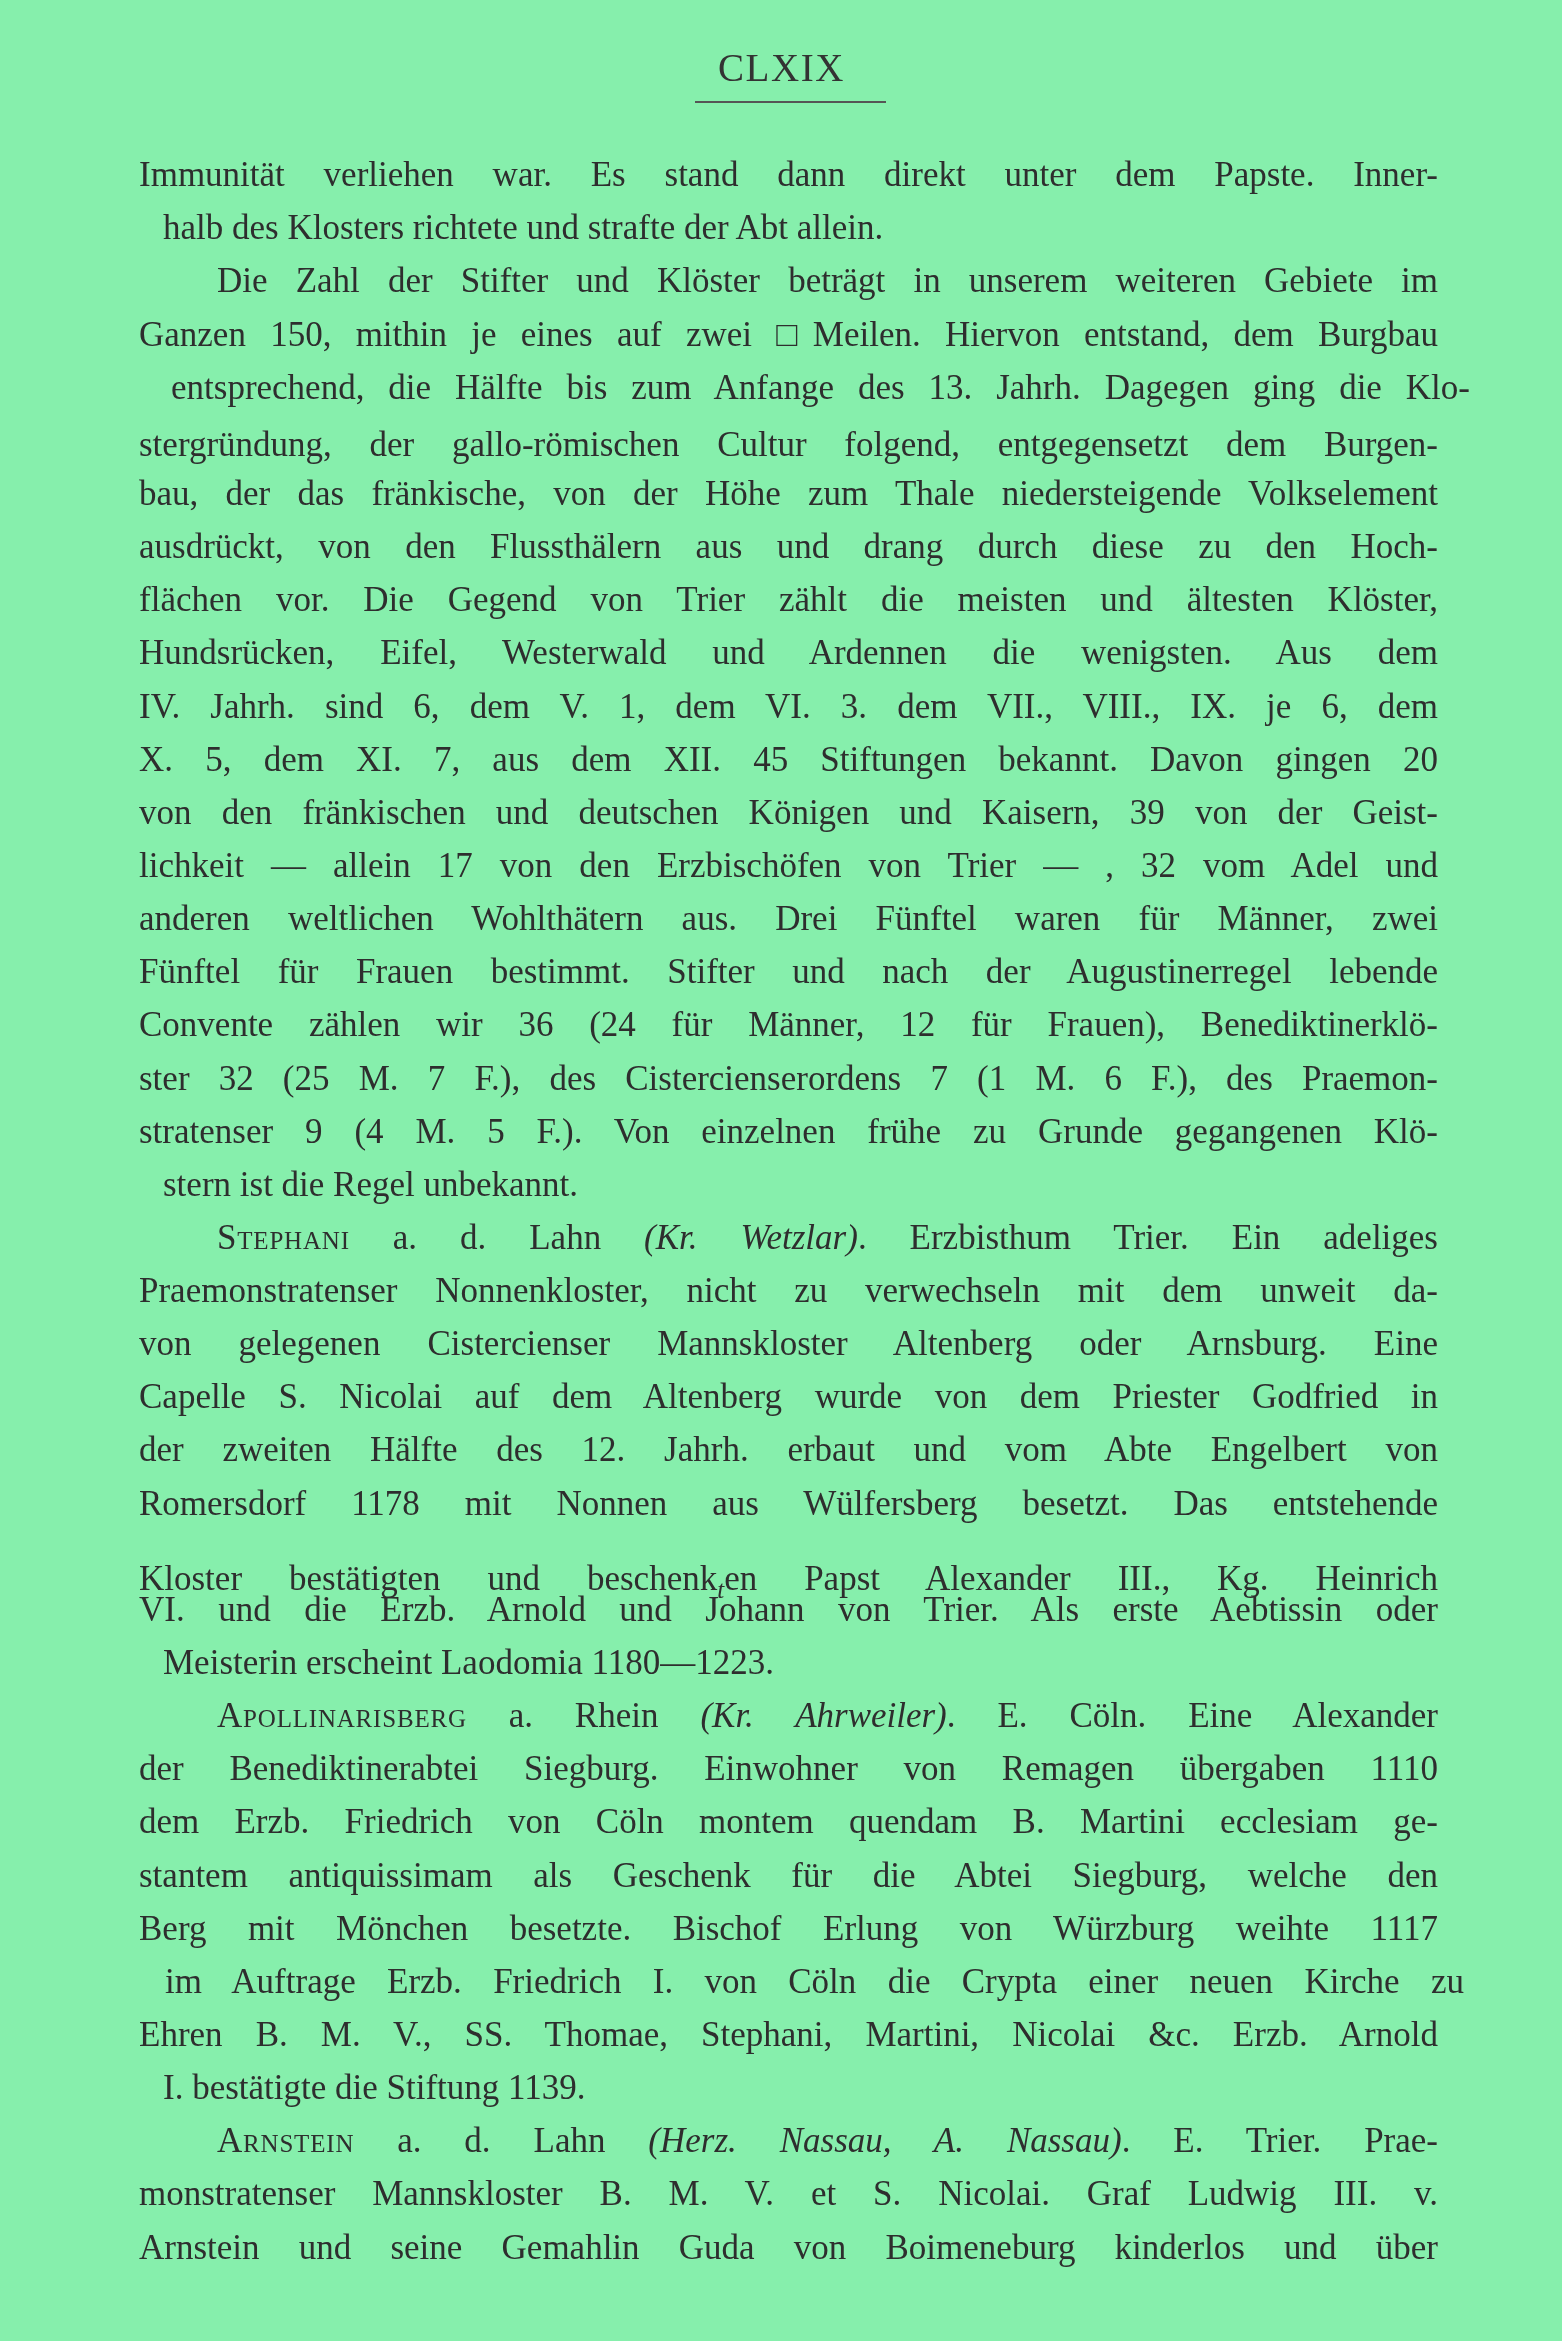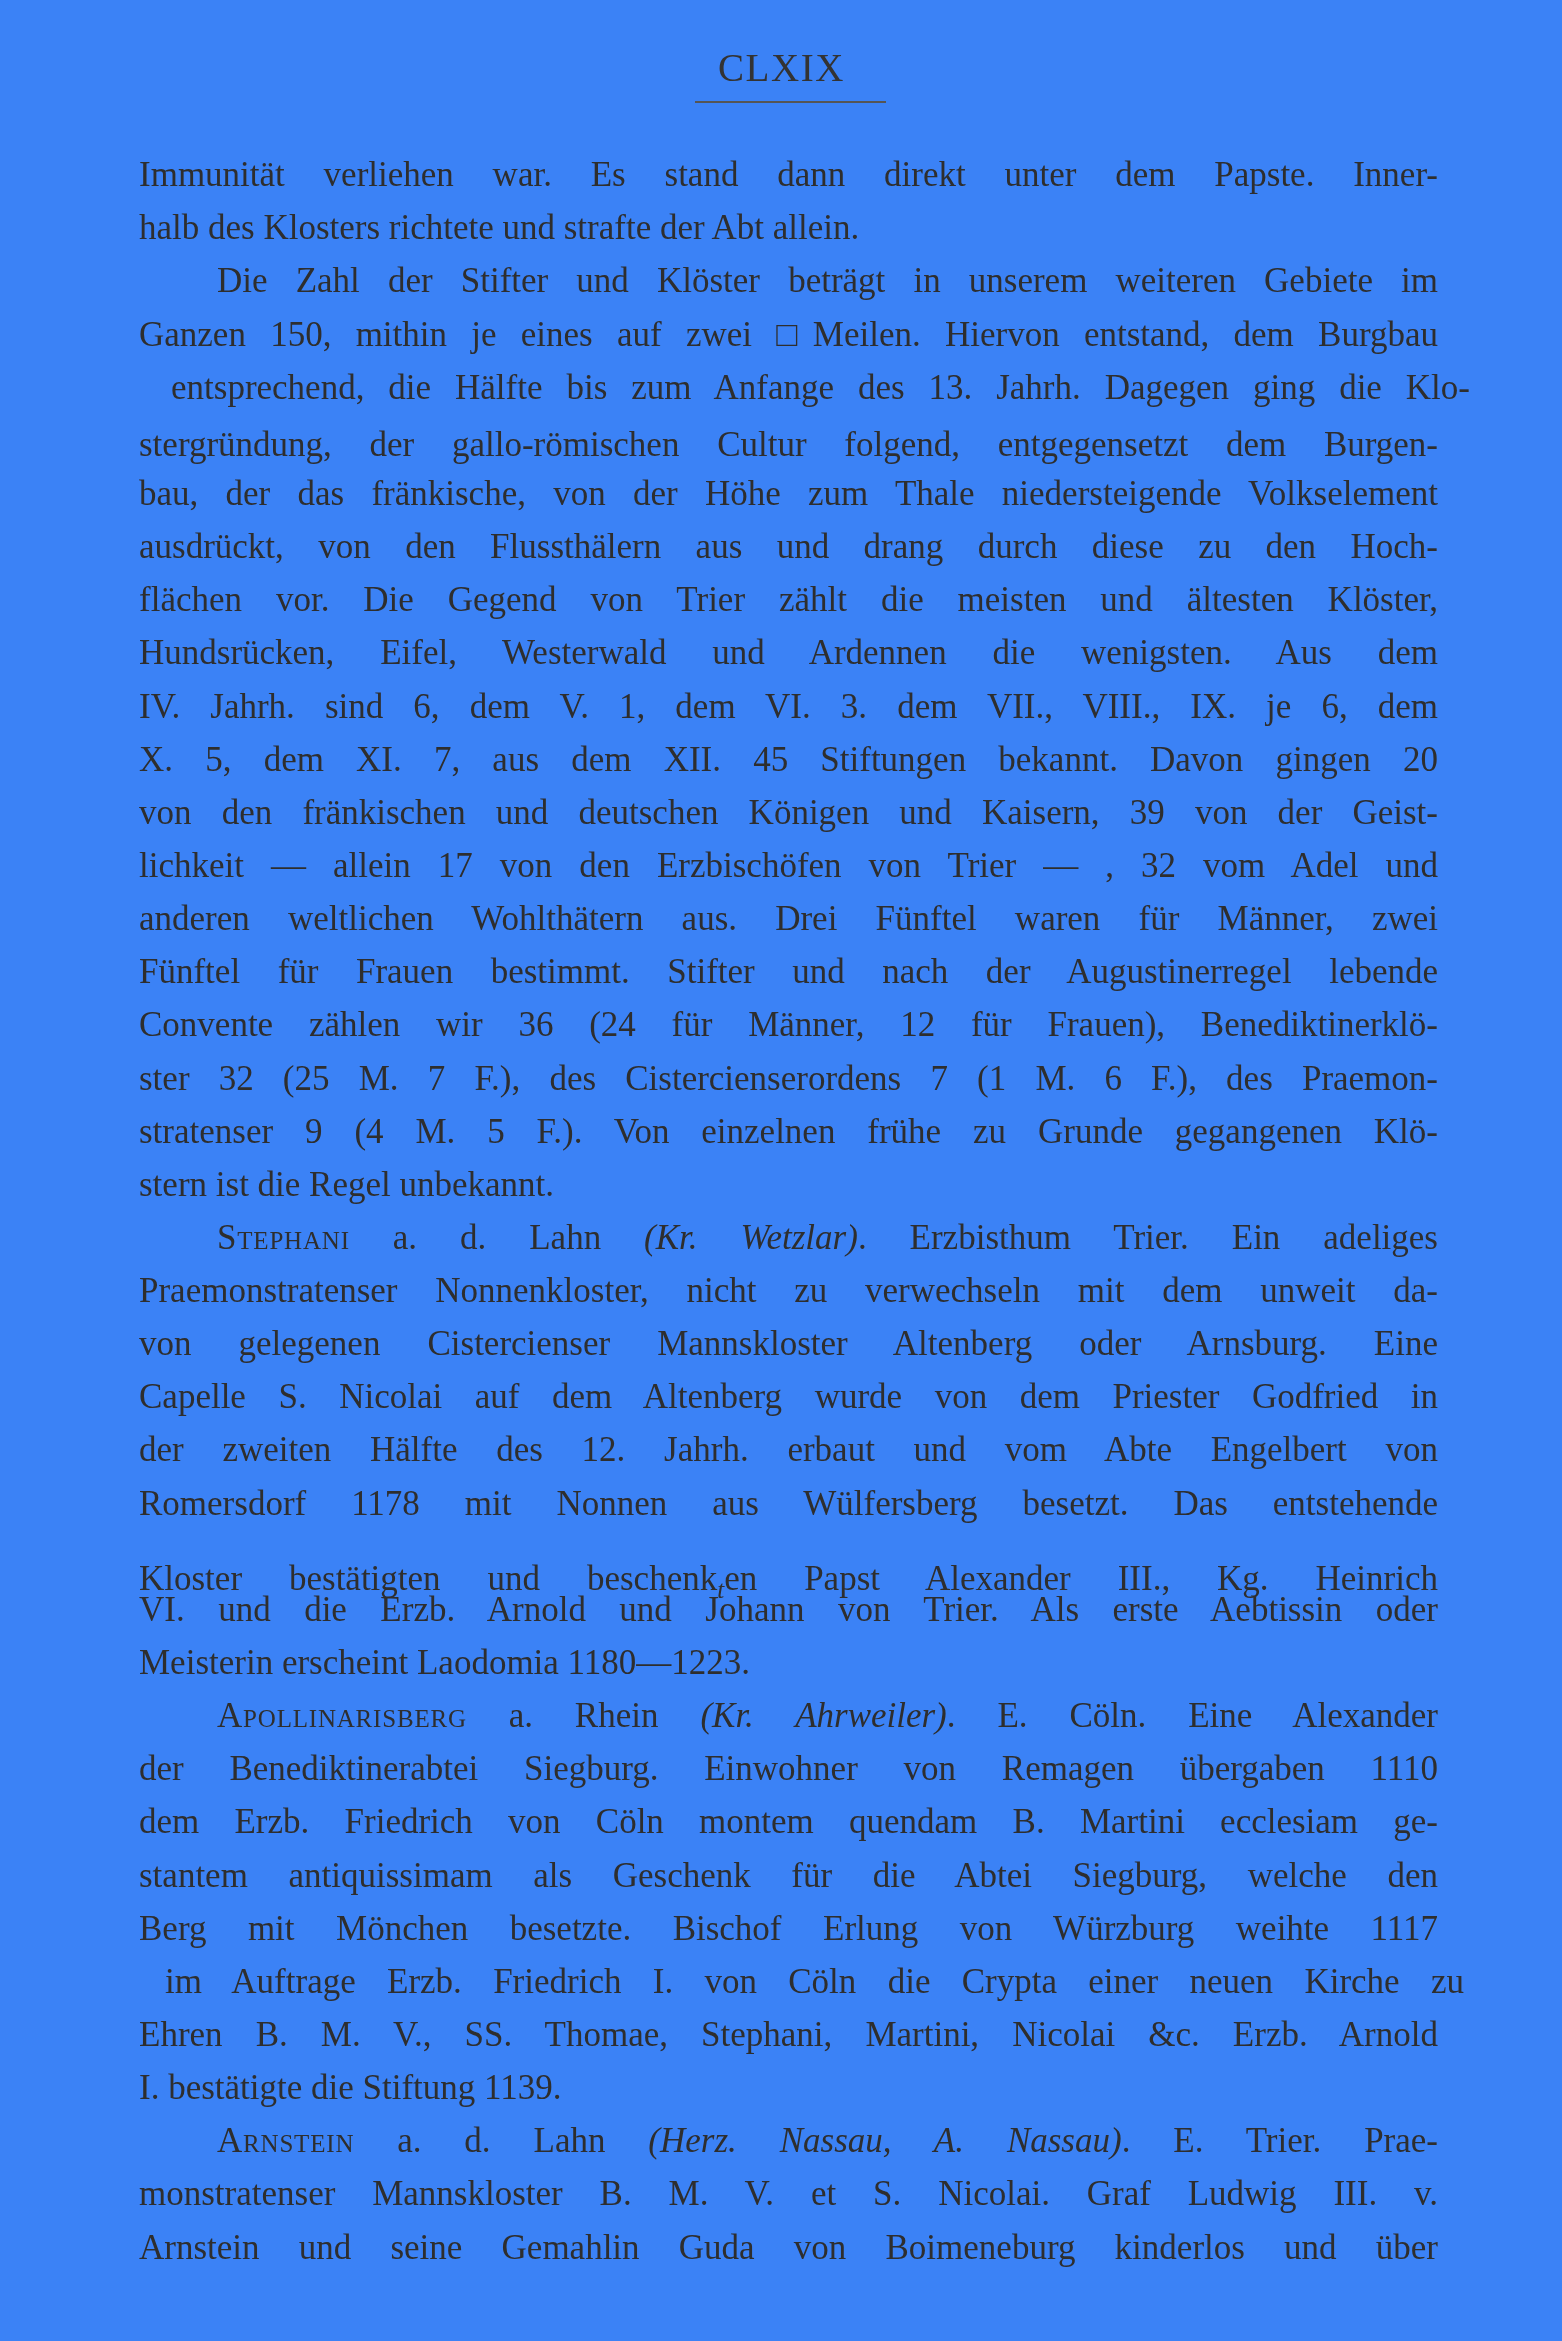--- a/index.html
+++ b/index.html
@@ -1,25 +1,25 @@
 <!DOCTYPE html>
 <html style="font-size:12.5px"><head>
 <meta charset="utf-8">
 <style>
   html, body { margin: 0; padding: 0; background: #ffffff; }
   body { width: 1563px; height: 2342px; position: relative; overflow: hidden;
          font-family: "Liberation Serif", "DejaVu Serif", serif; color: #2a2a2a; }
-  .page { position: absolute; left: 0; top: 0; width: 1563px; height: 2342px; background: #3b82f6; text-decoration: underline; }
+  .page { position: absolute; left: 0; top: 0; width: 1563px; height: 2342px; background: #86efac; text-decoration: underline; }
   .header { position: absolute; left: 0; width: 1563px; top: 45px; text-align: center;
             font-size: 39px; letter-spacing: 1.6px; color: #333; }
   .header-rule { position: absolute; left: 695px; width: 191px; top: 101px; height: 2.3px; background: #555; }
   .body-text { position: absolute; left: 139px; top: 0; width: 1299px; }
   .line { position: absolute; left: 0; width: 1299px; font-size: 35px; line-height: 44px; height: 44px;
           white-space: nowrap; text-align: justify; text-align-last: justify; color: #2e2e2e; }
-  .line.ragged { text-align: left; text-align-last: left; }
+  .line.ragged { text-align: left; text-align-last: left; margin-left: 24px; }
   .line.indent { left: 78px; width: 1221px; }
   .sc { font-variant: small-caps; letter-spacing: 0.8px; }
   .it { font-style: italic; }
   .sub { font-size: 25px; font-style: italic; position: relative; top: 7.8px; }
 </style>
 </head>
 <body>
 
 <div class="page">
   <div class="header">CLXIX</div>

